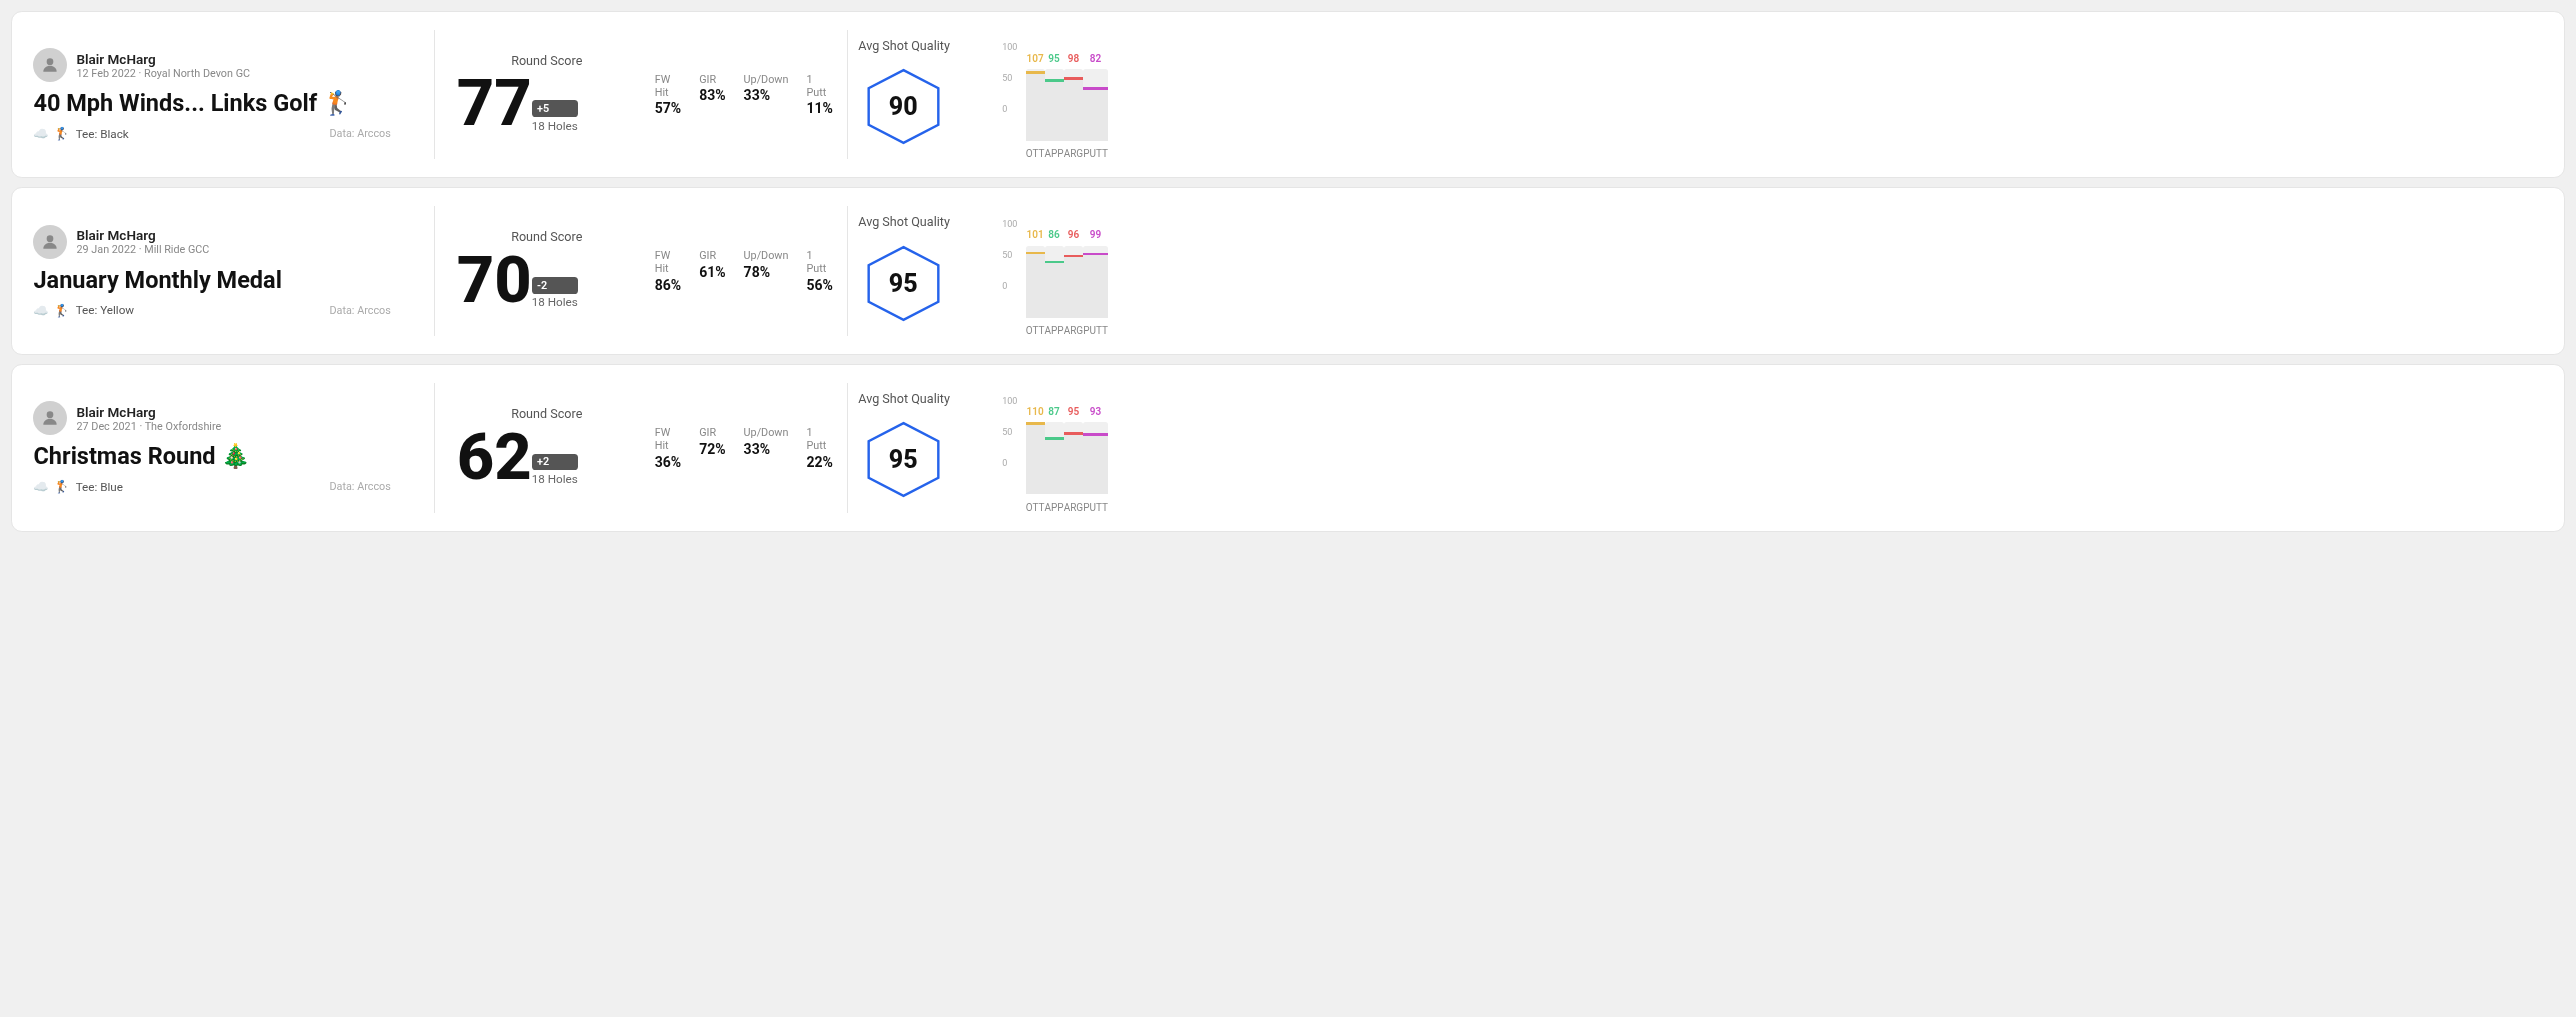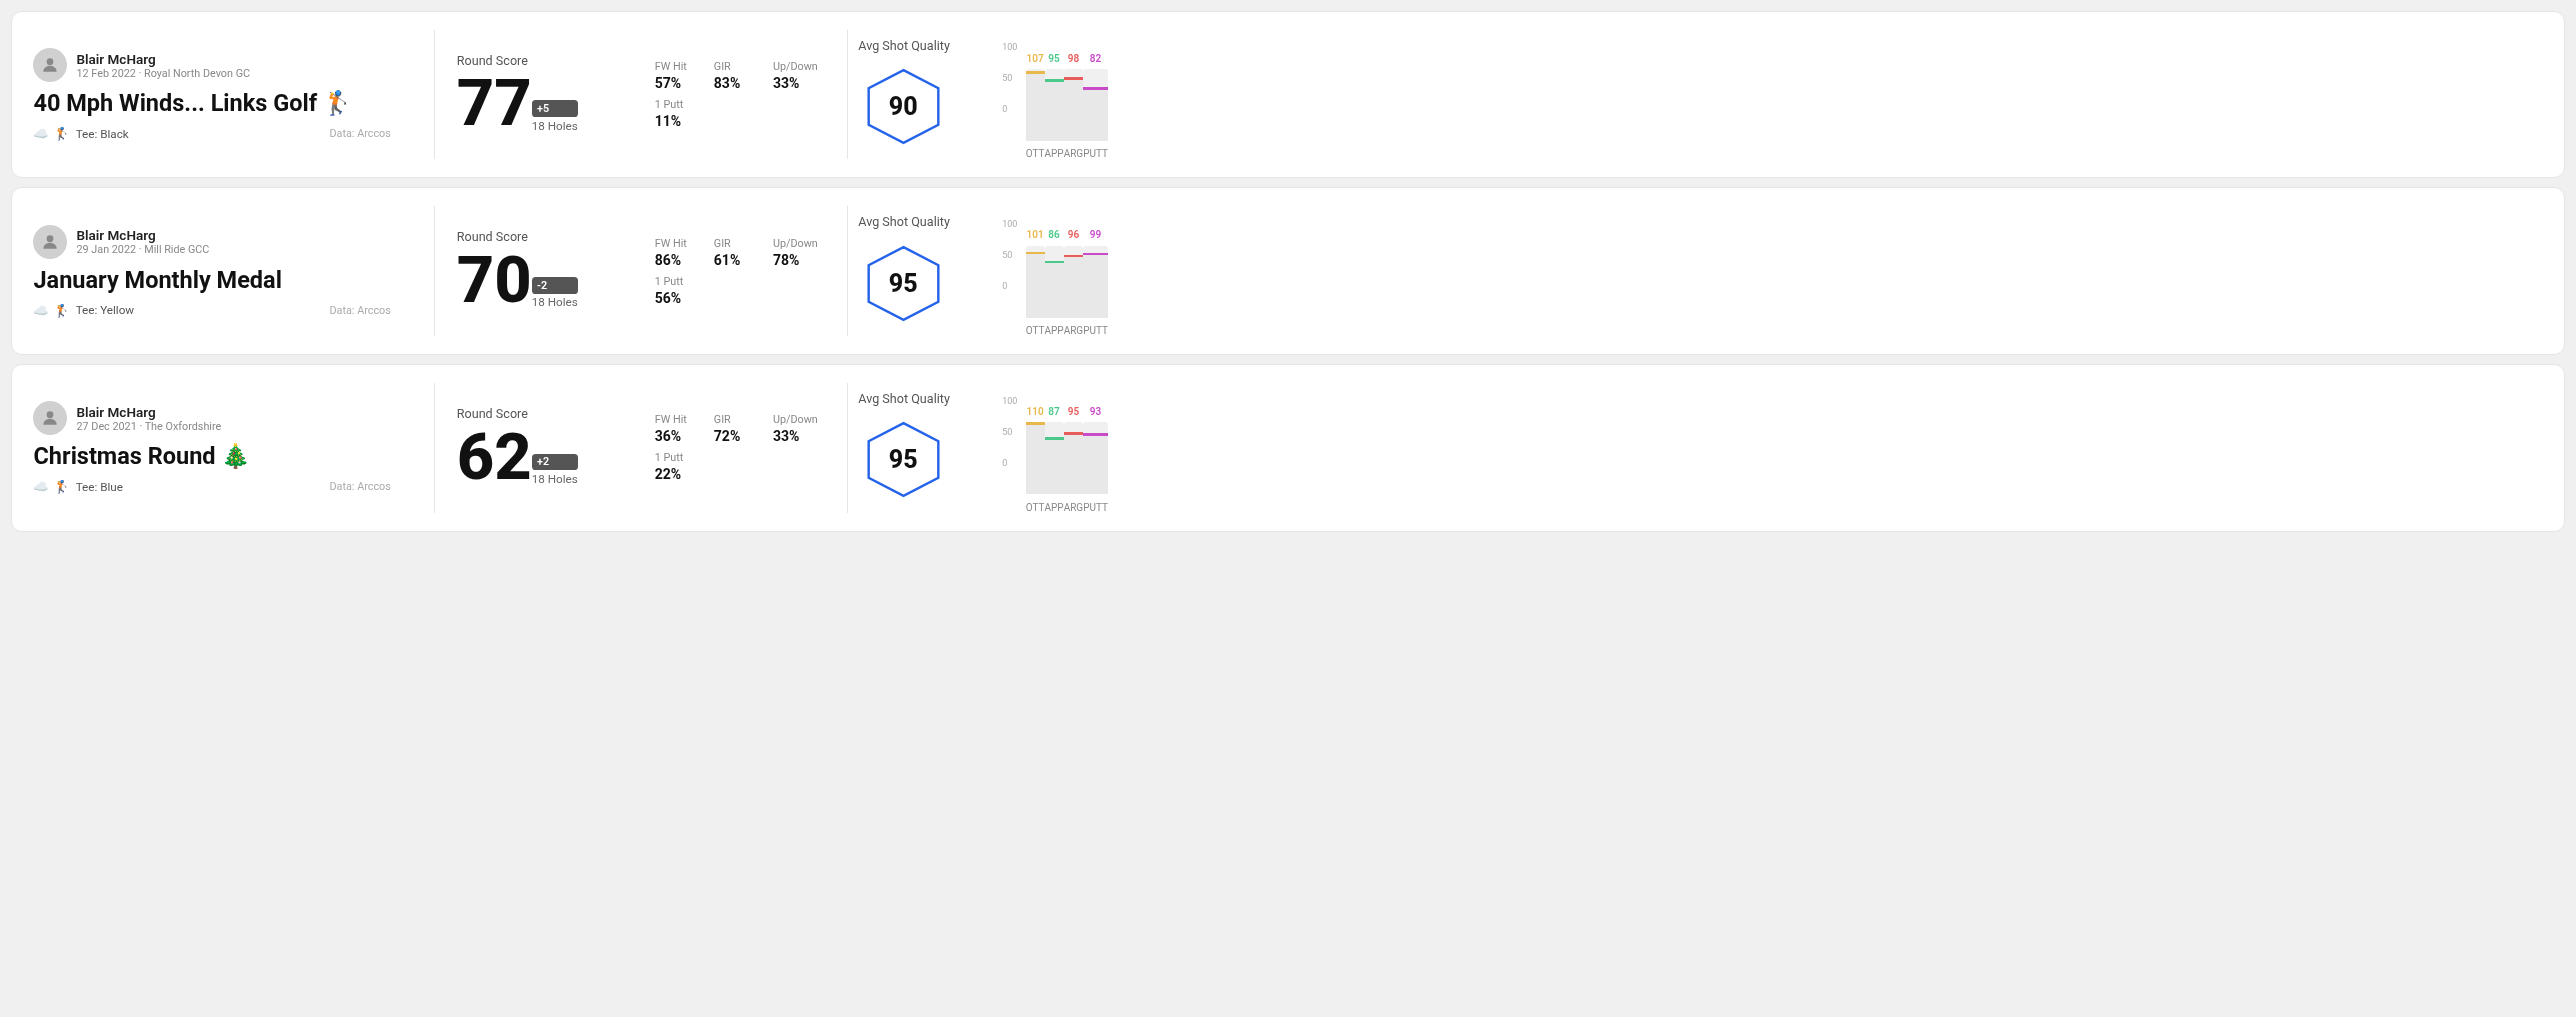--- a/index.html
+++ b/index.html
@@ -89,20 +89,21 @@
       margin: 0 21.7px;
     }
     .score-section {
       width: 180px;
       flex-shrink: 0;
     }
     .score-label {
       font-size: 12.6px;
       color: #555;
       margin-bottom: 3.6px;
+      text-align: center;
     }
     .score-row {
       display: flex;
       align-items: flex-end;
       gap: 0;
     }
     .score-number {
       font-size: 65px;
       font-weight: 800;
       color: #111;
@@ -127,21 +128,21 @@
       font-size: 11.7px;
       color: #666;
     }
     .stats-section {
       width: 199px;
       flex-shrink: 0;
       padding: 0 18px;
     }
     .stats-grid {
       display: grid;
-      grid-template-columns: 1fr 1fr 1fr;
+      grid-template-columns: 1fr 1fr 1fr 1fr;
       gap: 7.2px 18px;
     }
     .stat-item .stat-label {
       font-size: 10.8px;
       color: #888;
       margin-bottom: 1.8px;
     }
     .stat-item .stat-value {
       font-size: 14px;
       font-weight: 700;

